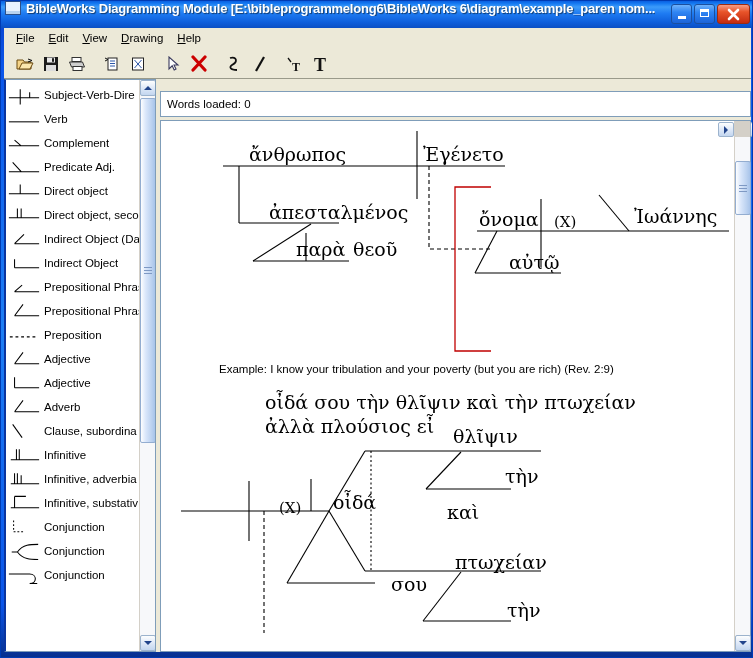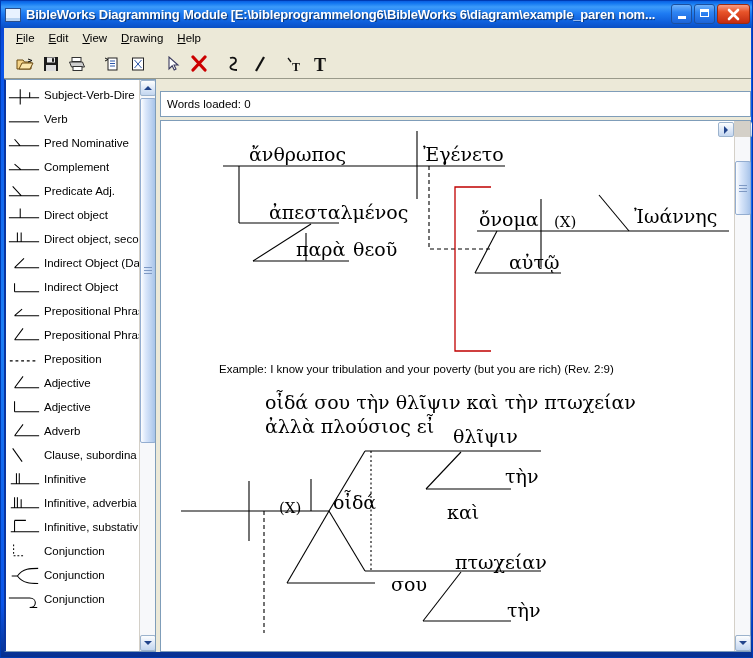--- a/index.html
+++ b/index.html
@@ -13,21 +13,21 @@
     width: 753px; height: 658px;
     overflow: hidden;
     background: linear-gradient(180deg,#0a3fc4 0%, #0a55ea 10%, #1e7ff5 50%, #0a55ea 92%, #07308f 100%);
     border: 1px solid #003bb3;
   }
 
   
   #titlebar {
     position: absolute; left: 0; top: 0; width: 753px; height: 27px;
     background: linear-gradient(180deg,#0b5fe0 0%,#1276f0 8%,#3c9bfa 22%,#1e7bf2 46%,#0e5fdc 78%,#0a4fc4 100%);
-    display: flex; align-items: center;
+    display: flex; align-items: flex-start;
     padding-left: 4px;
   }
   #titlebar .winicon {
     width: 16px; height: 14px; flex: 0 0 auto;
     background: #e8f2ff;
     border: 1px solid #2b4f8a;
     margin-right: 5px;
     box-shadow: inset 0 -3px 0 #b9d3f0;
   }
   #titlebar .ttl {
@@ -332,28 +332,20 @@
               <span class="sicon">
                 <svg width="34" height="22" viewBox="0 0 36 22" stroke="#000" stroke-width="1.1" fill="none">
                   <path d="M2 14 h32"></path>
                 </svg>
               </span>
               <span class="slabel">Verb</span>
             </div>
             <div class="srow">
               <span class="sicon">
                 <svg width="34" height="22" viewBox="0 0 36 22" stroke="#000" stroke-width="1.1" fill="none">
-                  <path d="M2 14 h32 M8 7 l6 7"></path>
-                </svg>
-              </span>
-              <span class="slabel">Pred Nominative</span>
-            </div>
-            <div class="srow">
-              <span class="sicon">
-                <svg width="34" height="22" viewBox="0 0 36 22" stroke="#000" stroke-width="1.1" fill="none">
                   <path d="M2 14 h32 M8 8 l7 6"></path>
                 </svg>
               </span>
               <span class="slabel">Complement</span>
             </div>
             <div class="srow">
               <span class="sicon">
                 <svg width="34" height="22" viewBox="0 0 36 22" stroke="#000" stroke-width="1.1" fill="none">
                   <path d="M2 16 h32 M6 6 l9 10"></path>
                 </svg>

